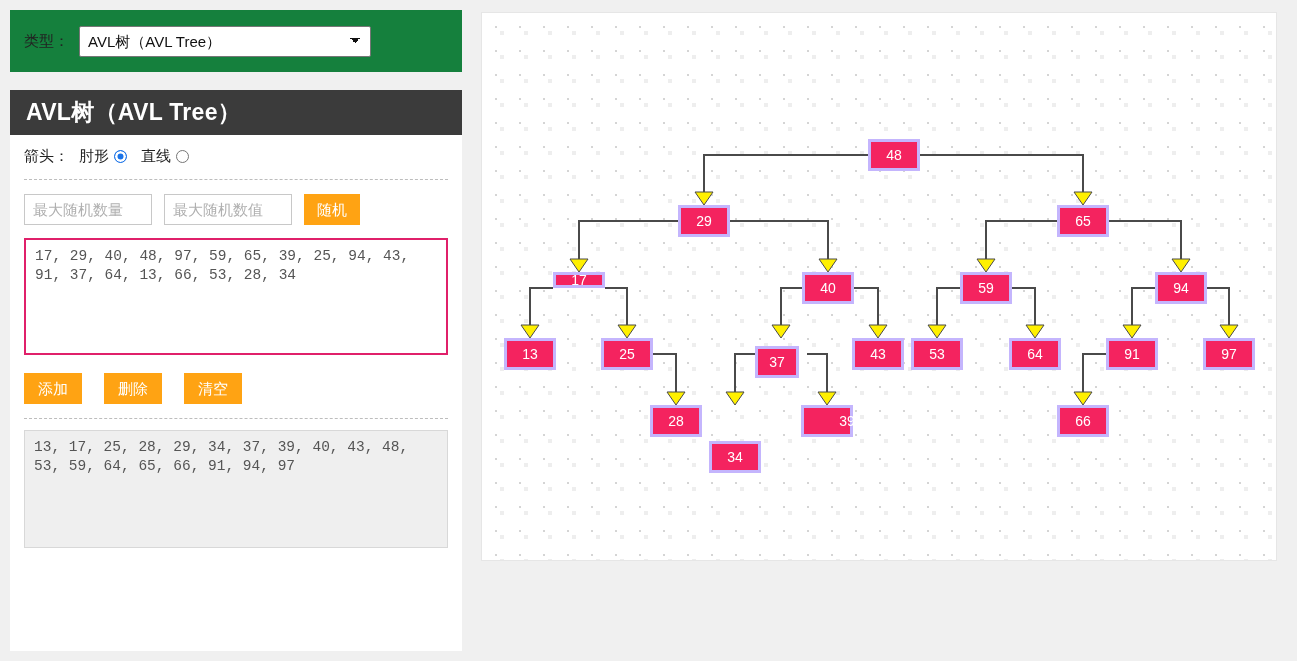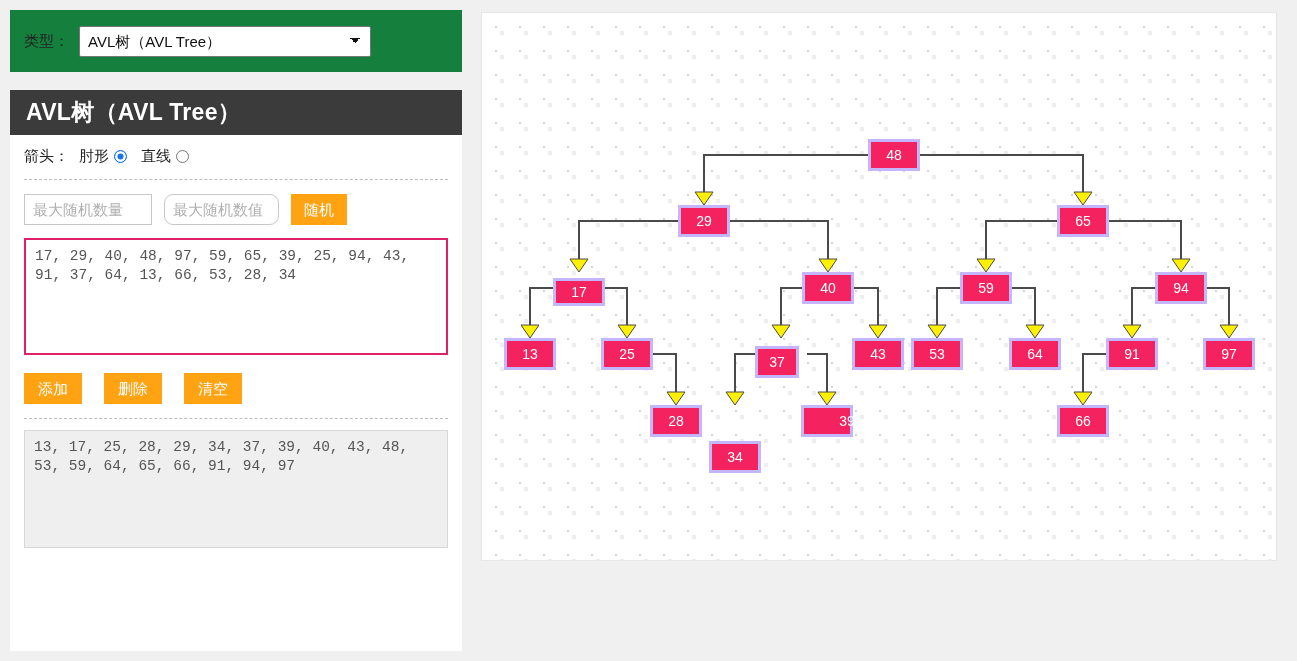--- a/index.html
+++ b/index.html
@@ -79,21 +79,21 @@
   }
   input.txt {
     font-family: "Liberation Sans", sans-serif;
     font-size: 15px;
     height: 31px; padding: 3px 8px;
     border: 1px solid #c8c8c8; background:#fff; color:#222;
     border-radius: 0;
   }
   input.txt::placeholder { color:#b0b0b0; }
   #rand-count { width: 128px; }
-  #rand-max   { width: 115px; border-radius: 9px; }
+  #rand-max   { width: 128px; }
 
   .btn-orange {
     background: #FFA313; color:#fff; border:0;
     font-family:"Liberation Sans", sans-serif;
     font-size: 15px; cursor:pointer;
     padding: 6px 13px; height: 31px; line-height:19px;
     border-radius: 0;
   }
 
   #data-area {
@@ -262,21 +262,21 @@
     <div id="nodes-layer">
         <div class="node" style="left: 386px; top: 126px; width: 52px; height: 32px;">
           <span>48</span>
         </div>
         <div class="node" style="left: 196px; top: 192px; width: 52px; height: 32px;">
           <span>29</span>
         </div>
         <div class="node" style="left: 575px; top: 192px; width: 52px; height: 32px;">
           <span>65</span>
         </div>
-        <div class="node" style="left: 71px; top: 259px; width: 52px; height: 28px; margin-top: 6px;">
+        <div class="node" style="left: 71px; top: 259px; width: 52px; height: 16px;">
           <span>17</span>
         </div>
         <div class="node" style="left: 320px; top: 259px; width: 52px; height: 32px;">
           <span>40</span>
         </div>
         <div class="node" style="left: 478px; top: 259px; width: 52px; height: 32px;">
           <span>59</span>
         </div>
         <div class="node" style="left: 673px; top: 259px; width: 52px; height: 32px;">
           <span>94</span>

